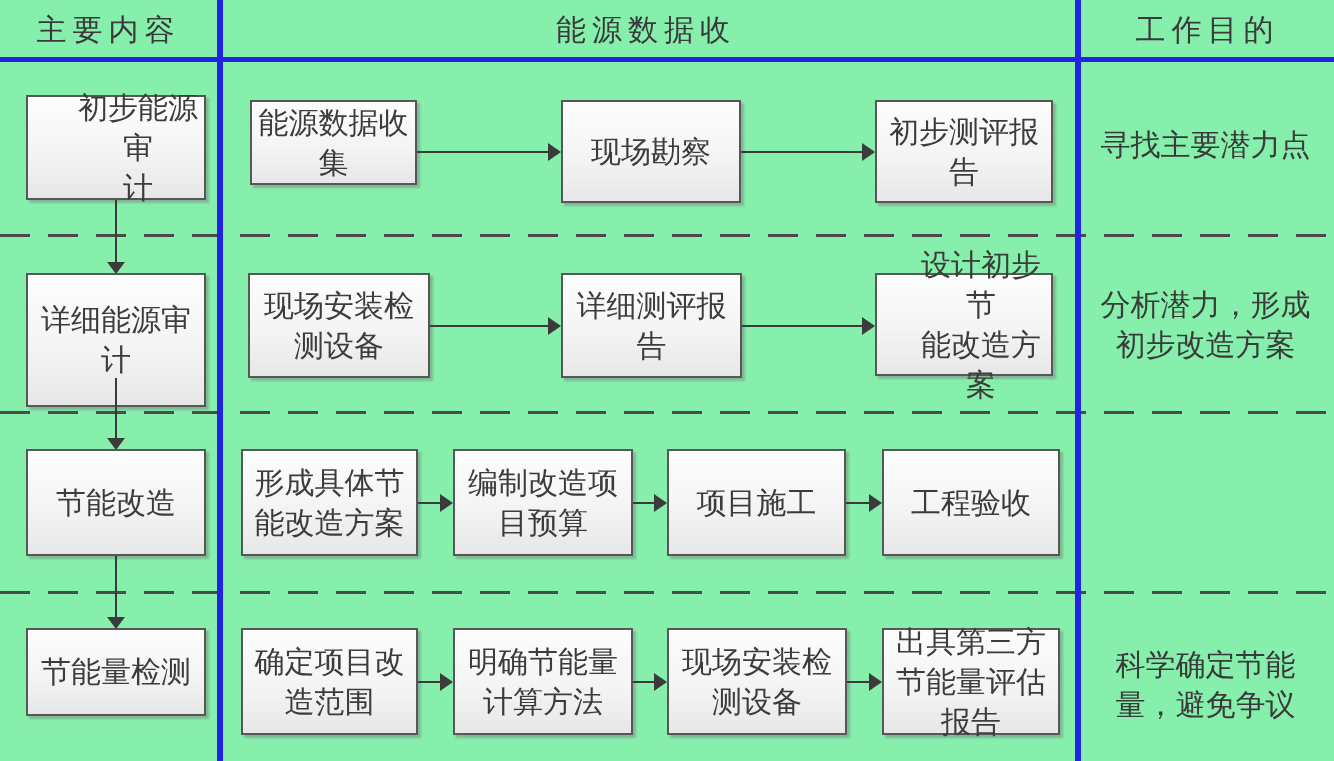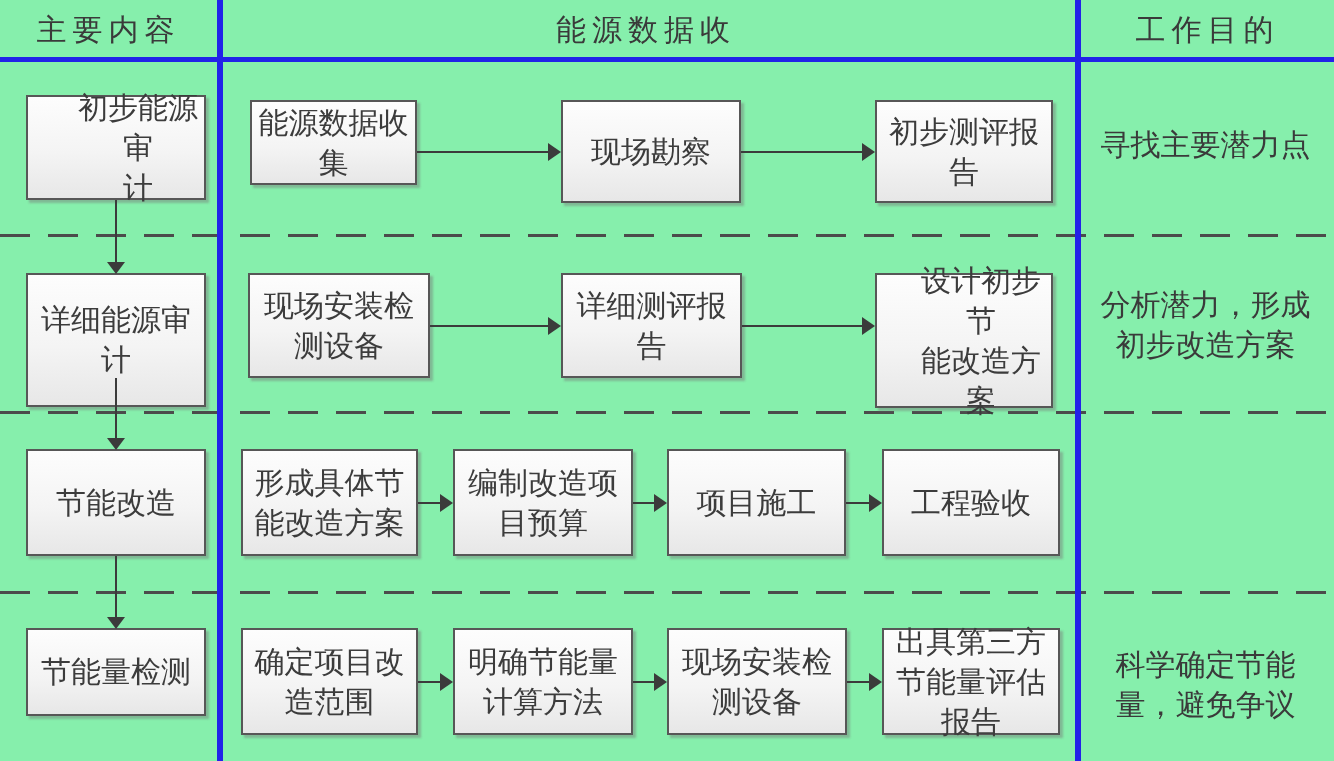--- a/index.html
+++ b/index.html
@@ -75,21 +75,21 @@
   <div class="h-arrow" style="left:741px; top:151px; width:121px;"></div>
 
   <div class="v-arrow" style="left:115px; top:200px; height:62px;"></div>
 
   <div class="box" style="left:26px; top:273px; width:180px; height:134px;">详细能源审
 计</div>
   <div class="box" style="left:248px; top:273px; width:182px; height:105px;">现场安装检
 测设备</div>
   <div class="box" style="left:561px; top:273px; width:181px; height:105px;">详细测评报
 告</div>
-  <div class="box" style="left:875px; top:273px; width:178px; height:135px;padding-left:34px;">设计初步节
+  <div class="box" style="left:875px; top:273px; width:178px; height:103px;padding-left:34px;">设计初步节
 能改造方案</div>
   <div class="purpose" style="top:285px; height:80px;">分析潜力，形成
 初步改造方案</div>
   <div class="h-arrow" style="left:430px; top:325px; width:118px;"></div>
   <div class="h-arrow" style="left:742px; top:325px; width:120px;"></div>
 
   <div class="v-arrow" style="left:115px; top:378px; height:60px;"></div>
 
   <div class="box" style="left:26px; top:449px; width:180px; height:107px;">节能改造</div>
   <div class="box" style="left:241px; top:449px; width:177px; height:107px;">形成具体节

